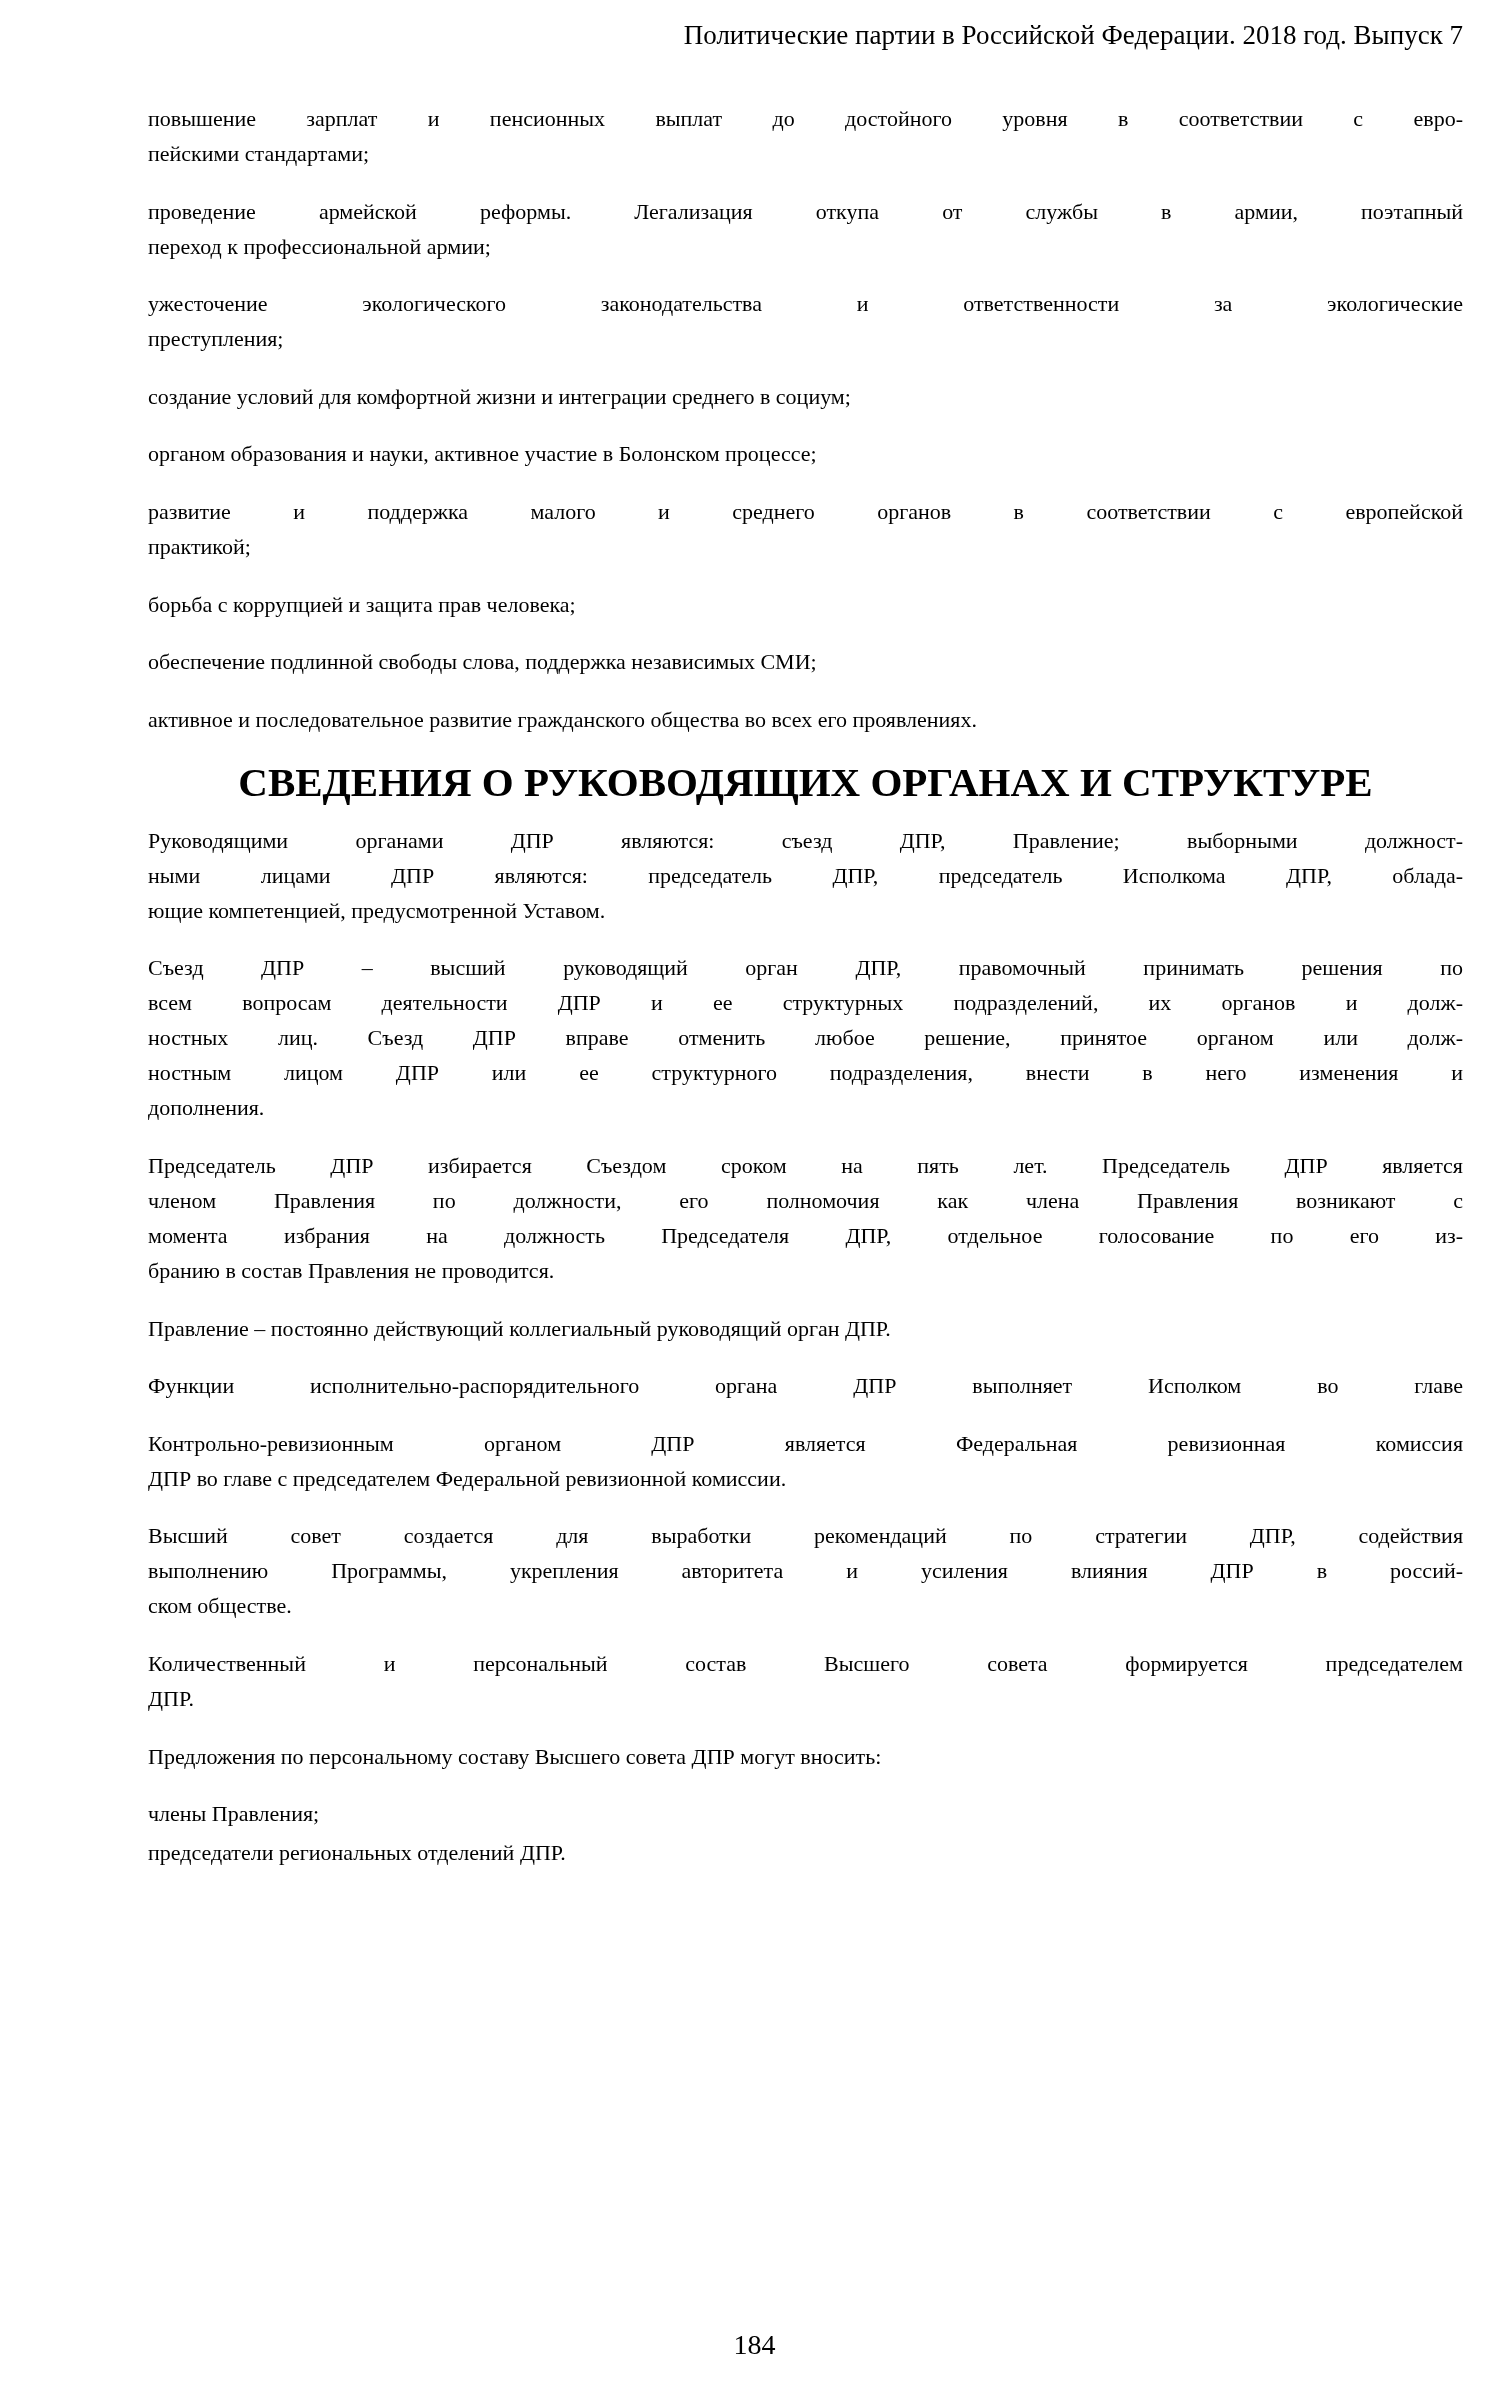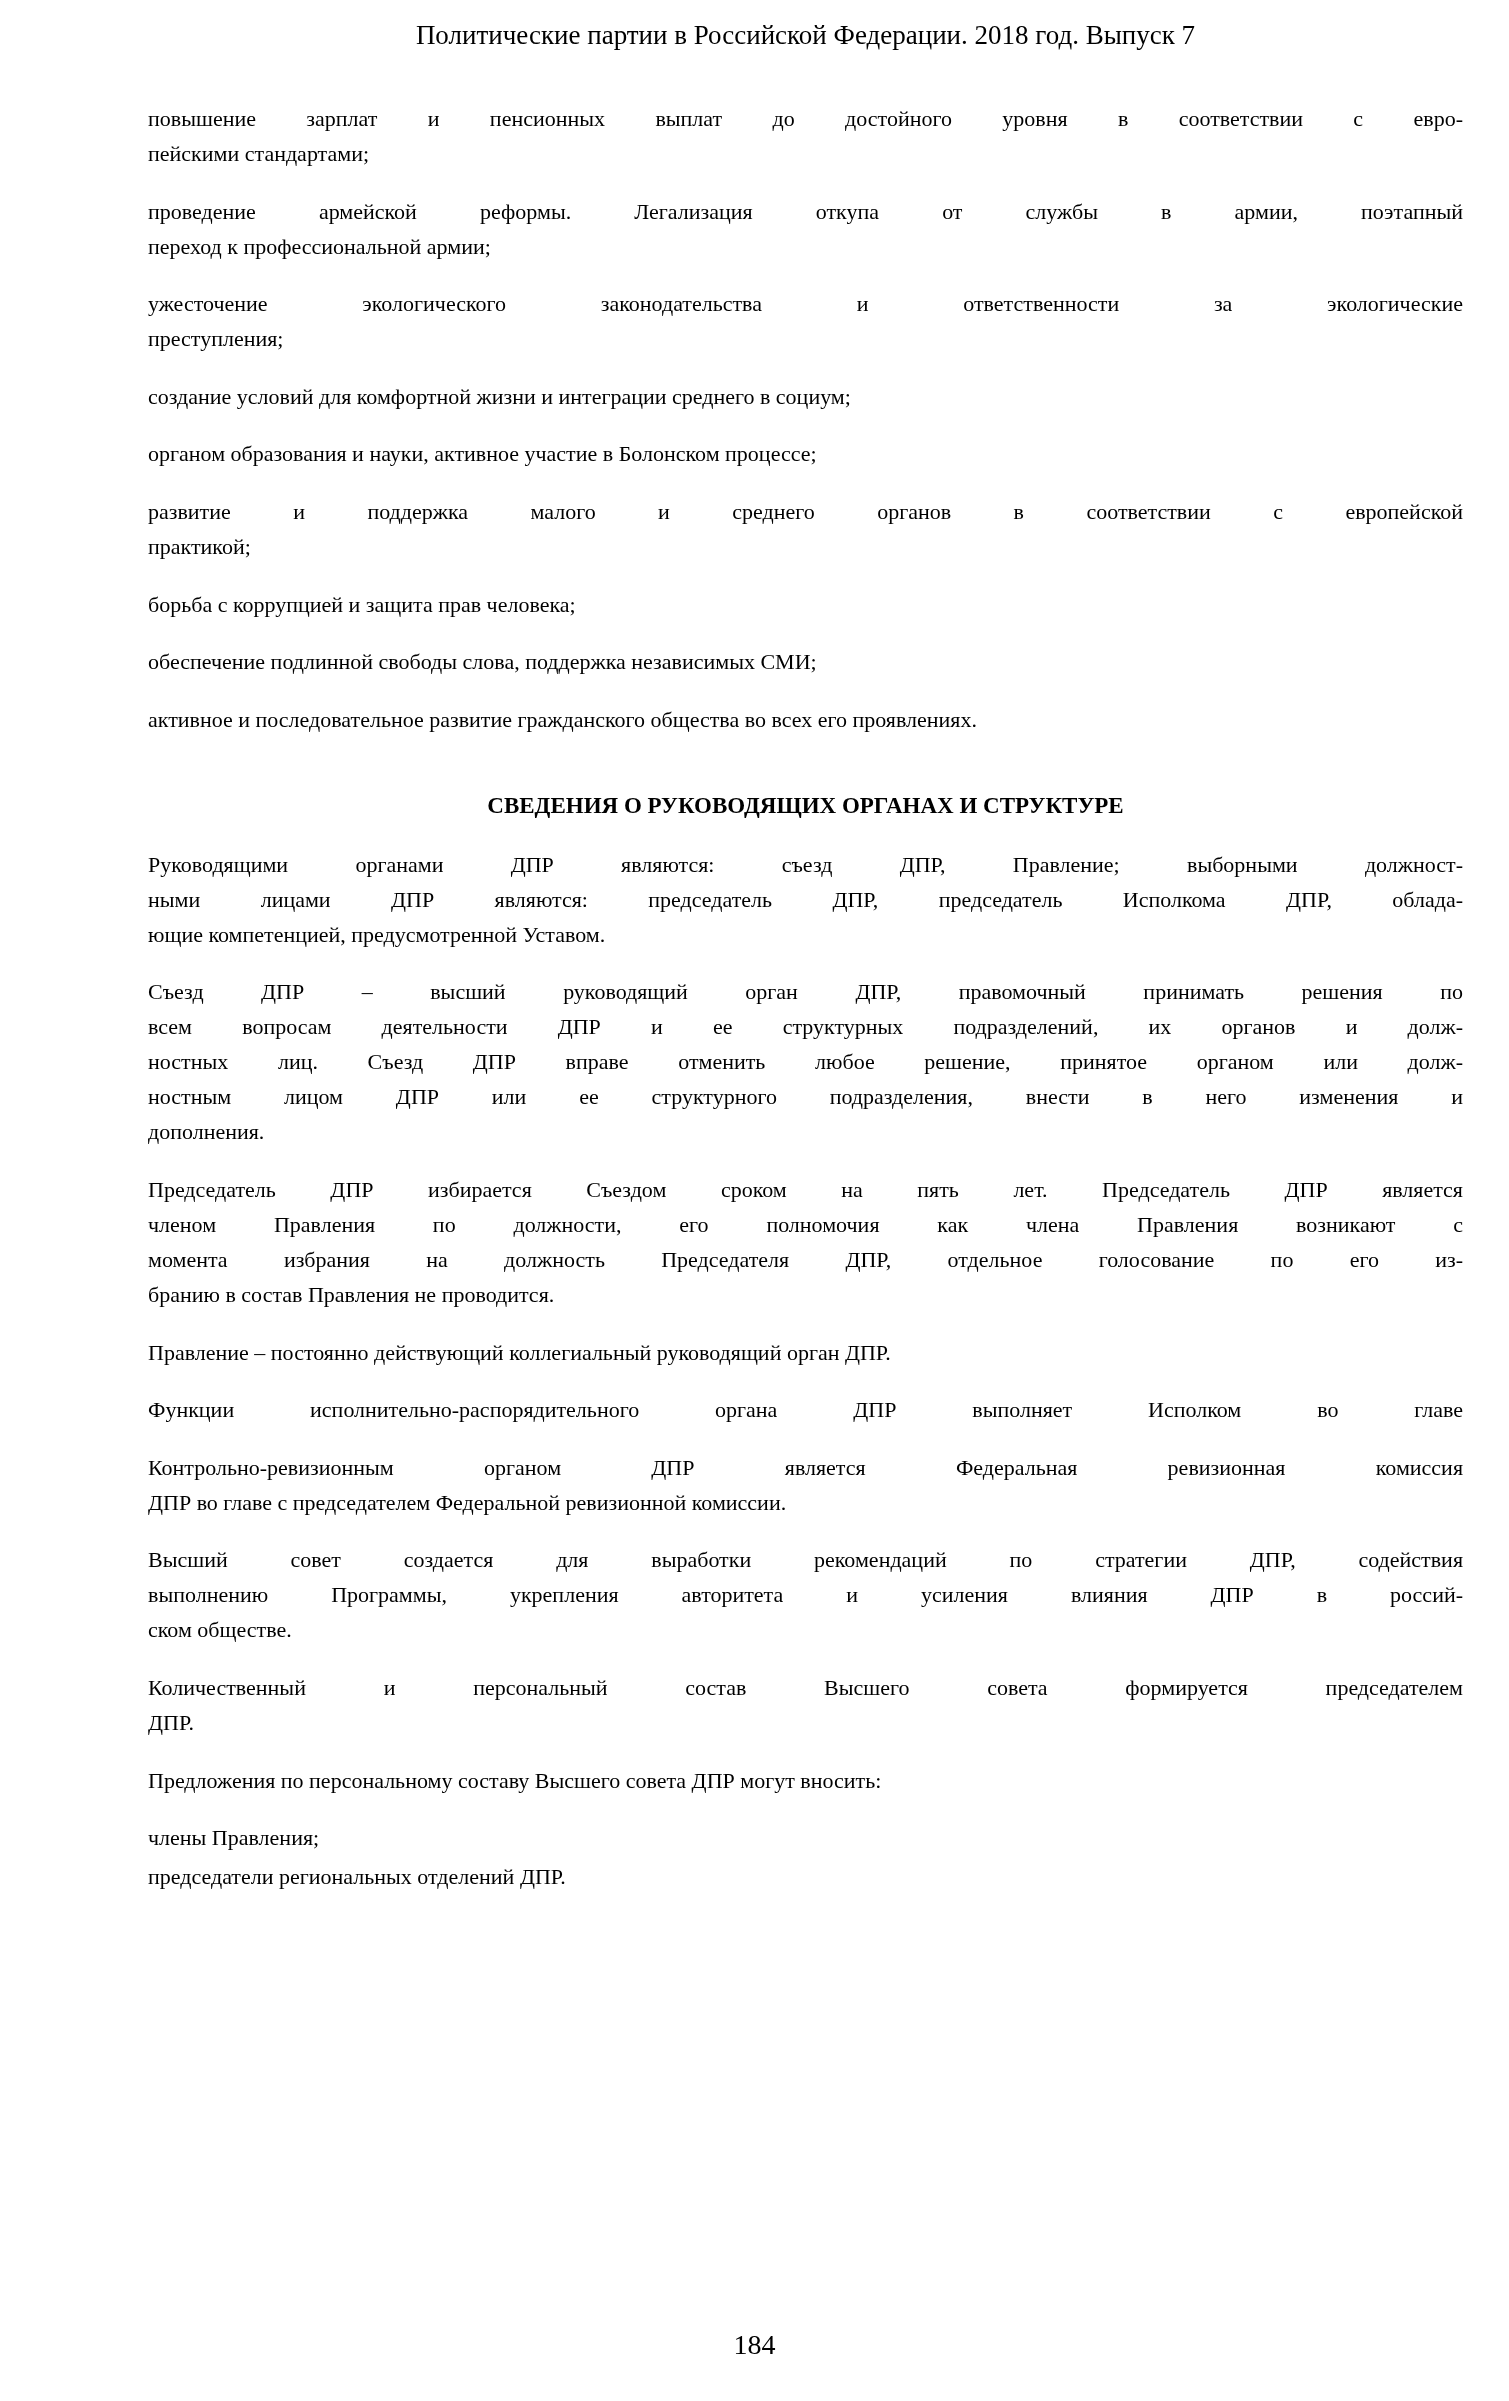--- a/index.html
+++ b/index.html
@@ -13,21 +13,21 @@
     height: 2401px;
     font-family: "Liberation Serif", "DejaVu Serif", serif;
     color: #000000;
     overflow: hidden;
   }
   .running-header {
     position: absolute;
     top: 16.3px;
     left: 148px;
     width: 1315px;
-    text-align: center;
+    text-align: right;
     font-size: 27px;
     line-height: 38px;
     white-space: nowrap;
   }
   .text-column {
     position: absolute;
     top: 101px;
     left: 148px;
     width: 1315px;
   }
@@ -41,25 +41,25 @@
     font-size: 22px;
     line-height: 35px;
     text-align: left;
     white-space: normal;
   }
   .line.just {
     text-align: justify;
     text-align-last: justify;
   }
   .section-heading {
-    font-size: 23px;
+    font-size: 41px;
     font-weight: bold;
     text-align: center;
     line-height: 44px;
-    margin: 47px 0 19px 0;
+    margin: 23px 0 19px 0;
   }
   .page-footer {
     position: absolute;
     top: 2327px;
     left: 0;
     width: 1509px;
     text-align: center;
     font-size: 28px;
     line-height: 35px;
   }

